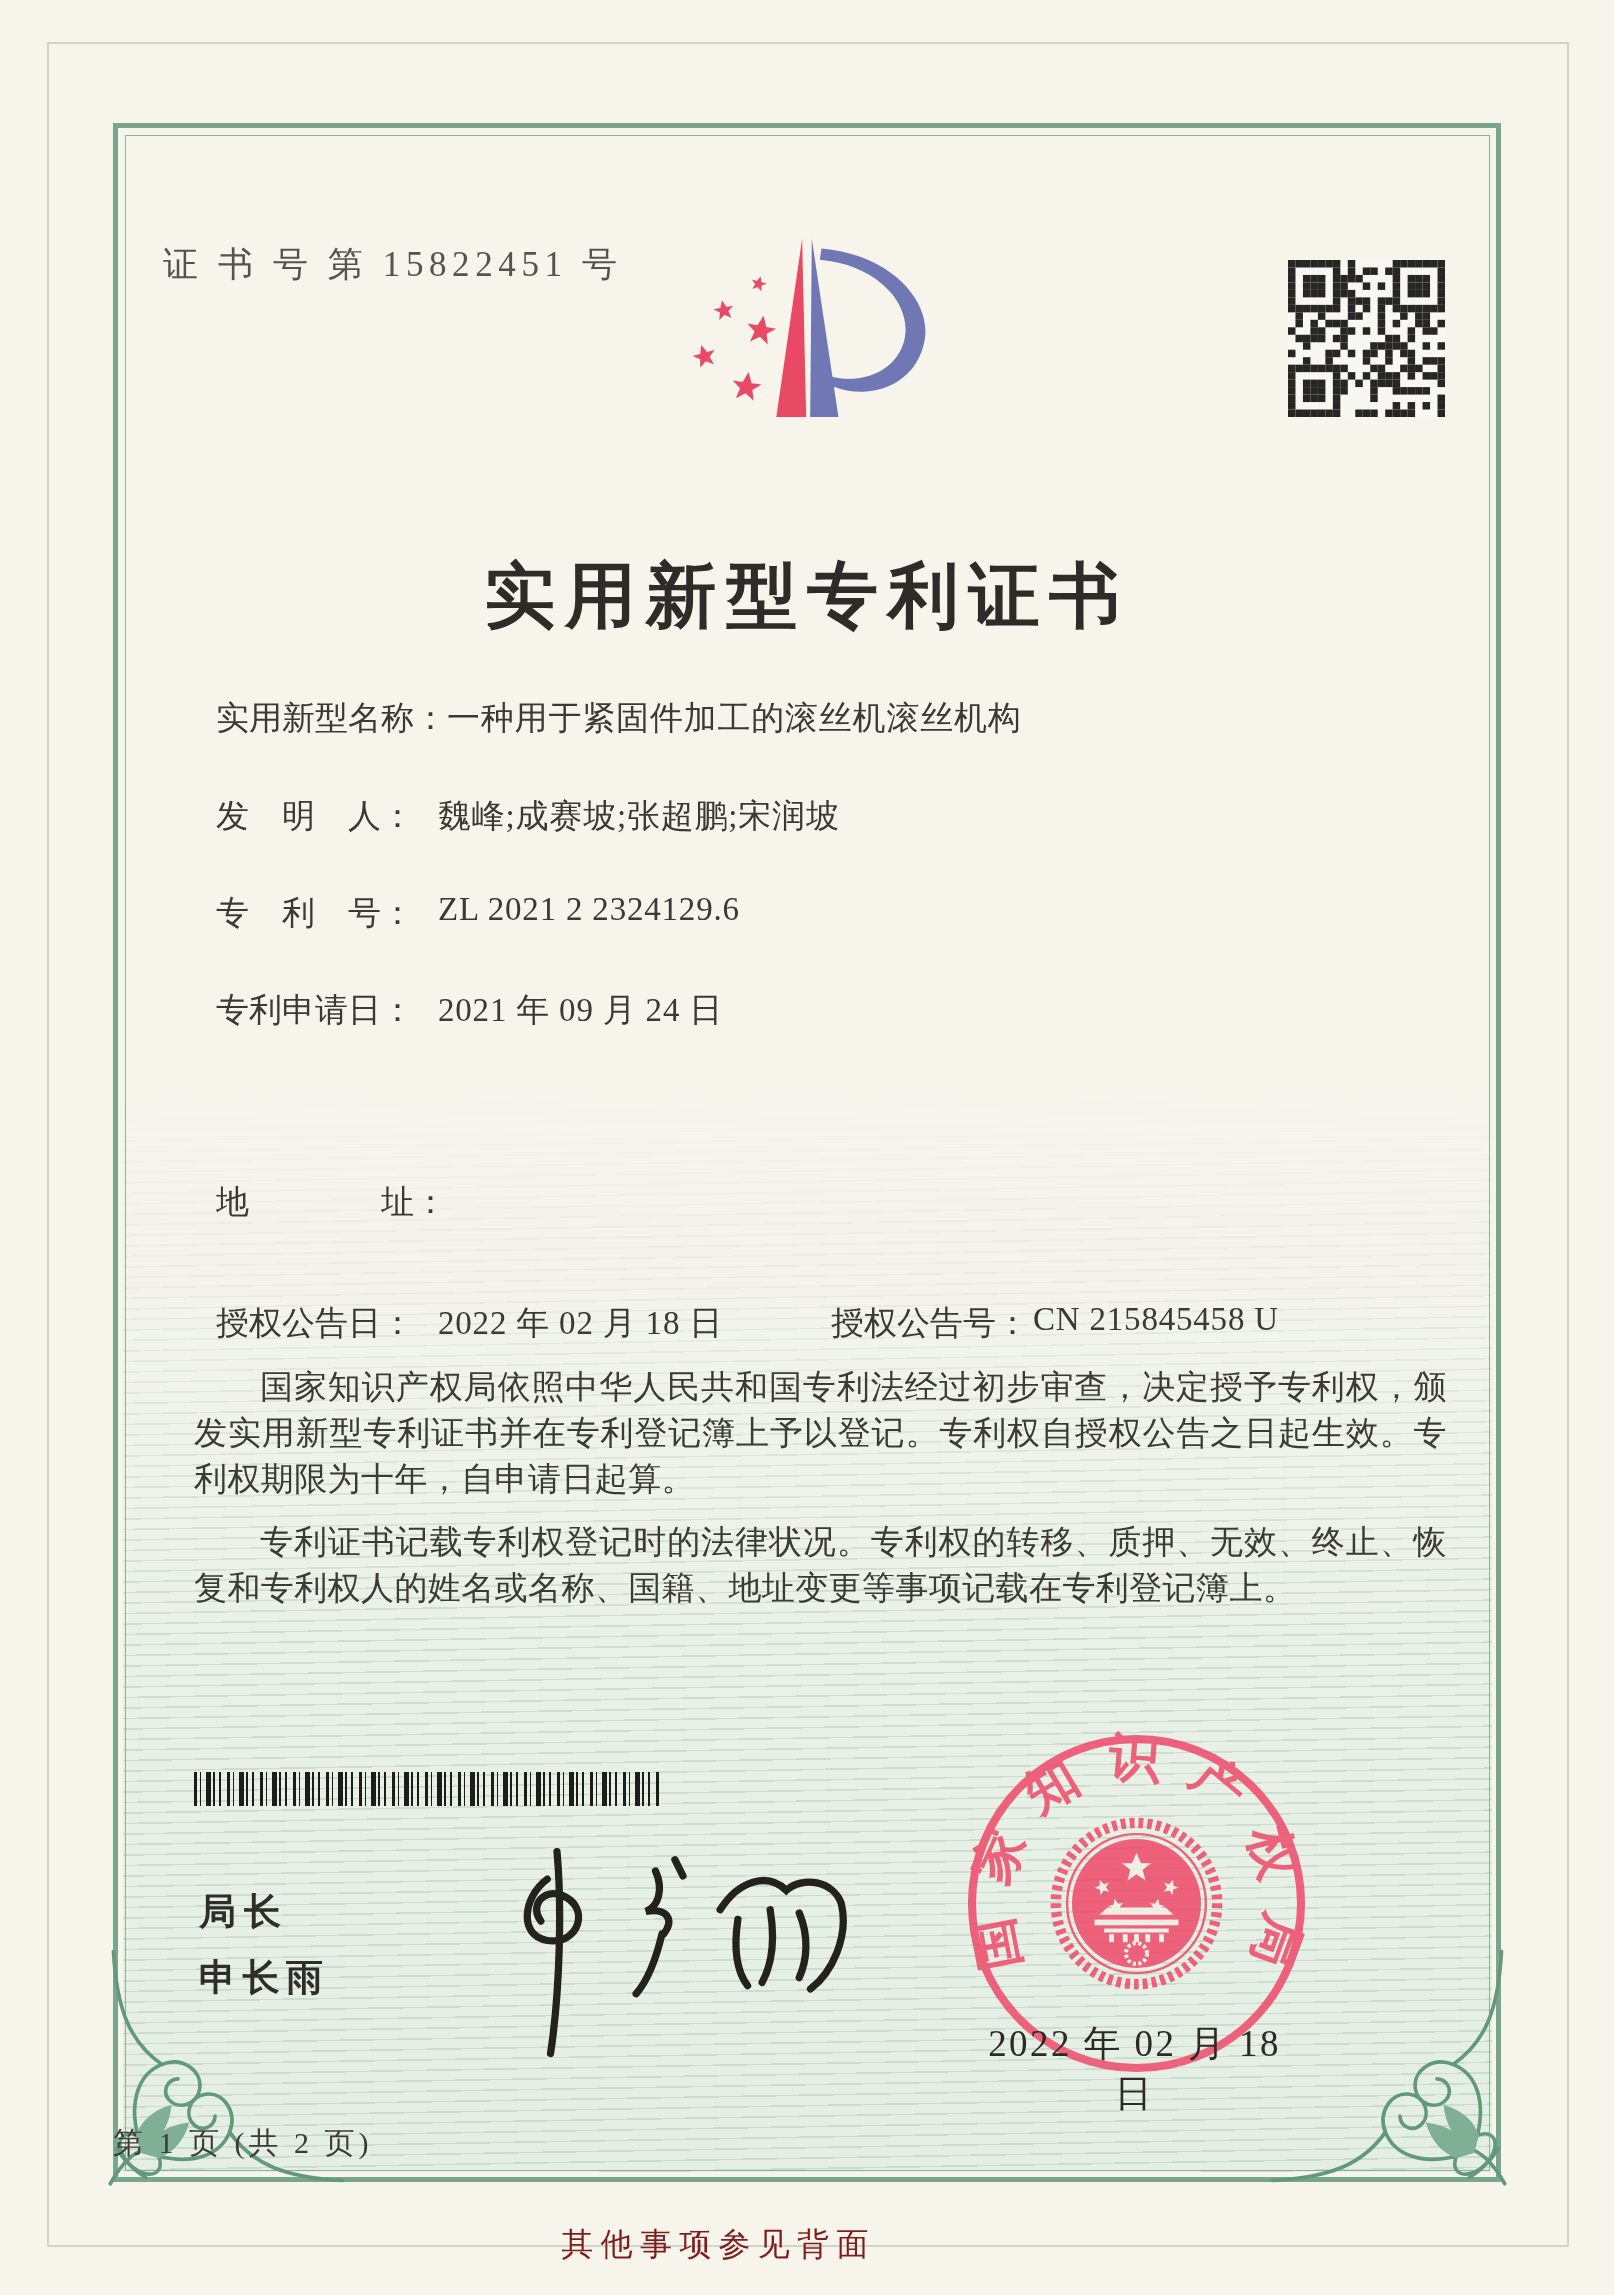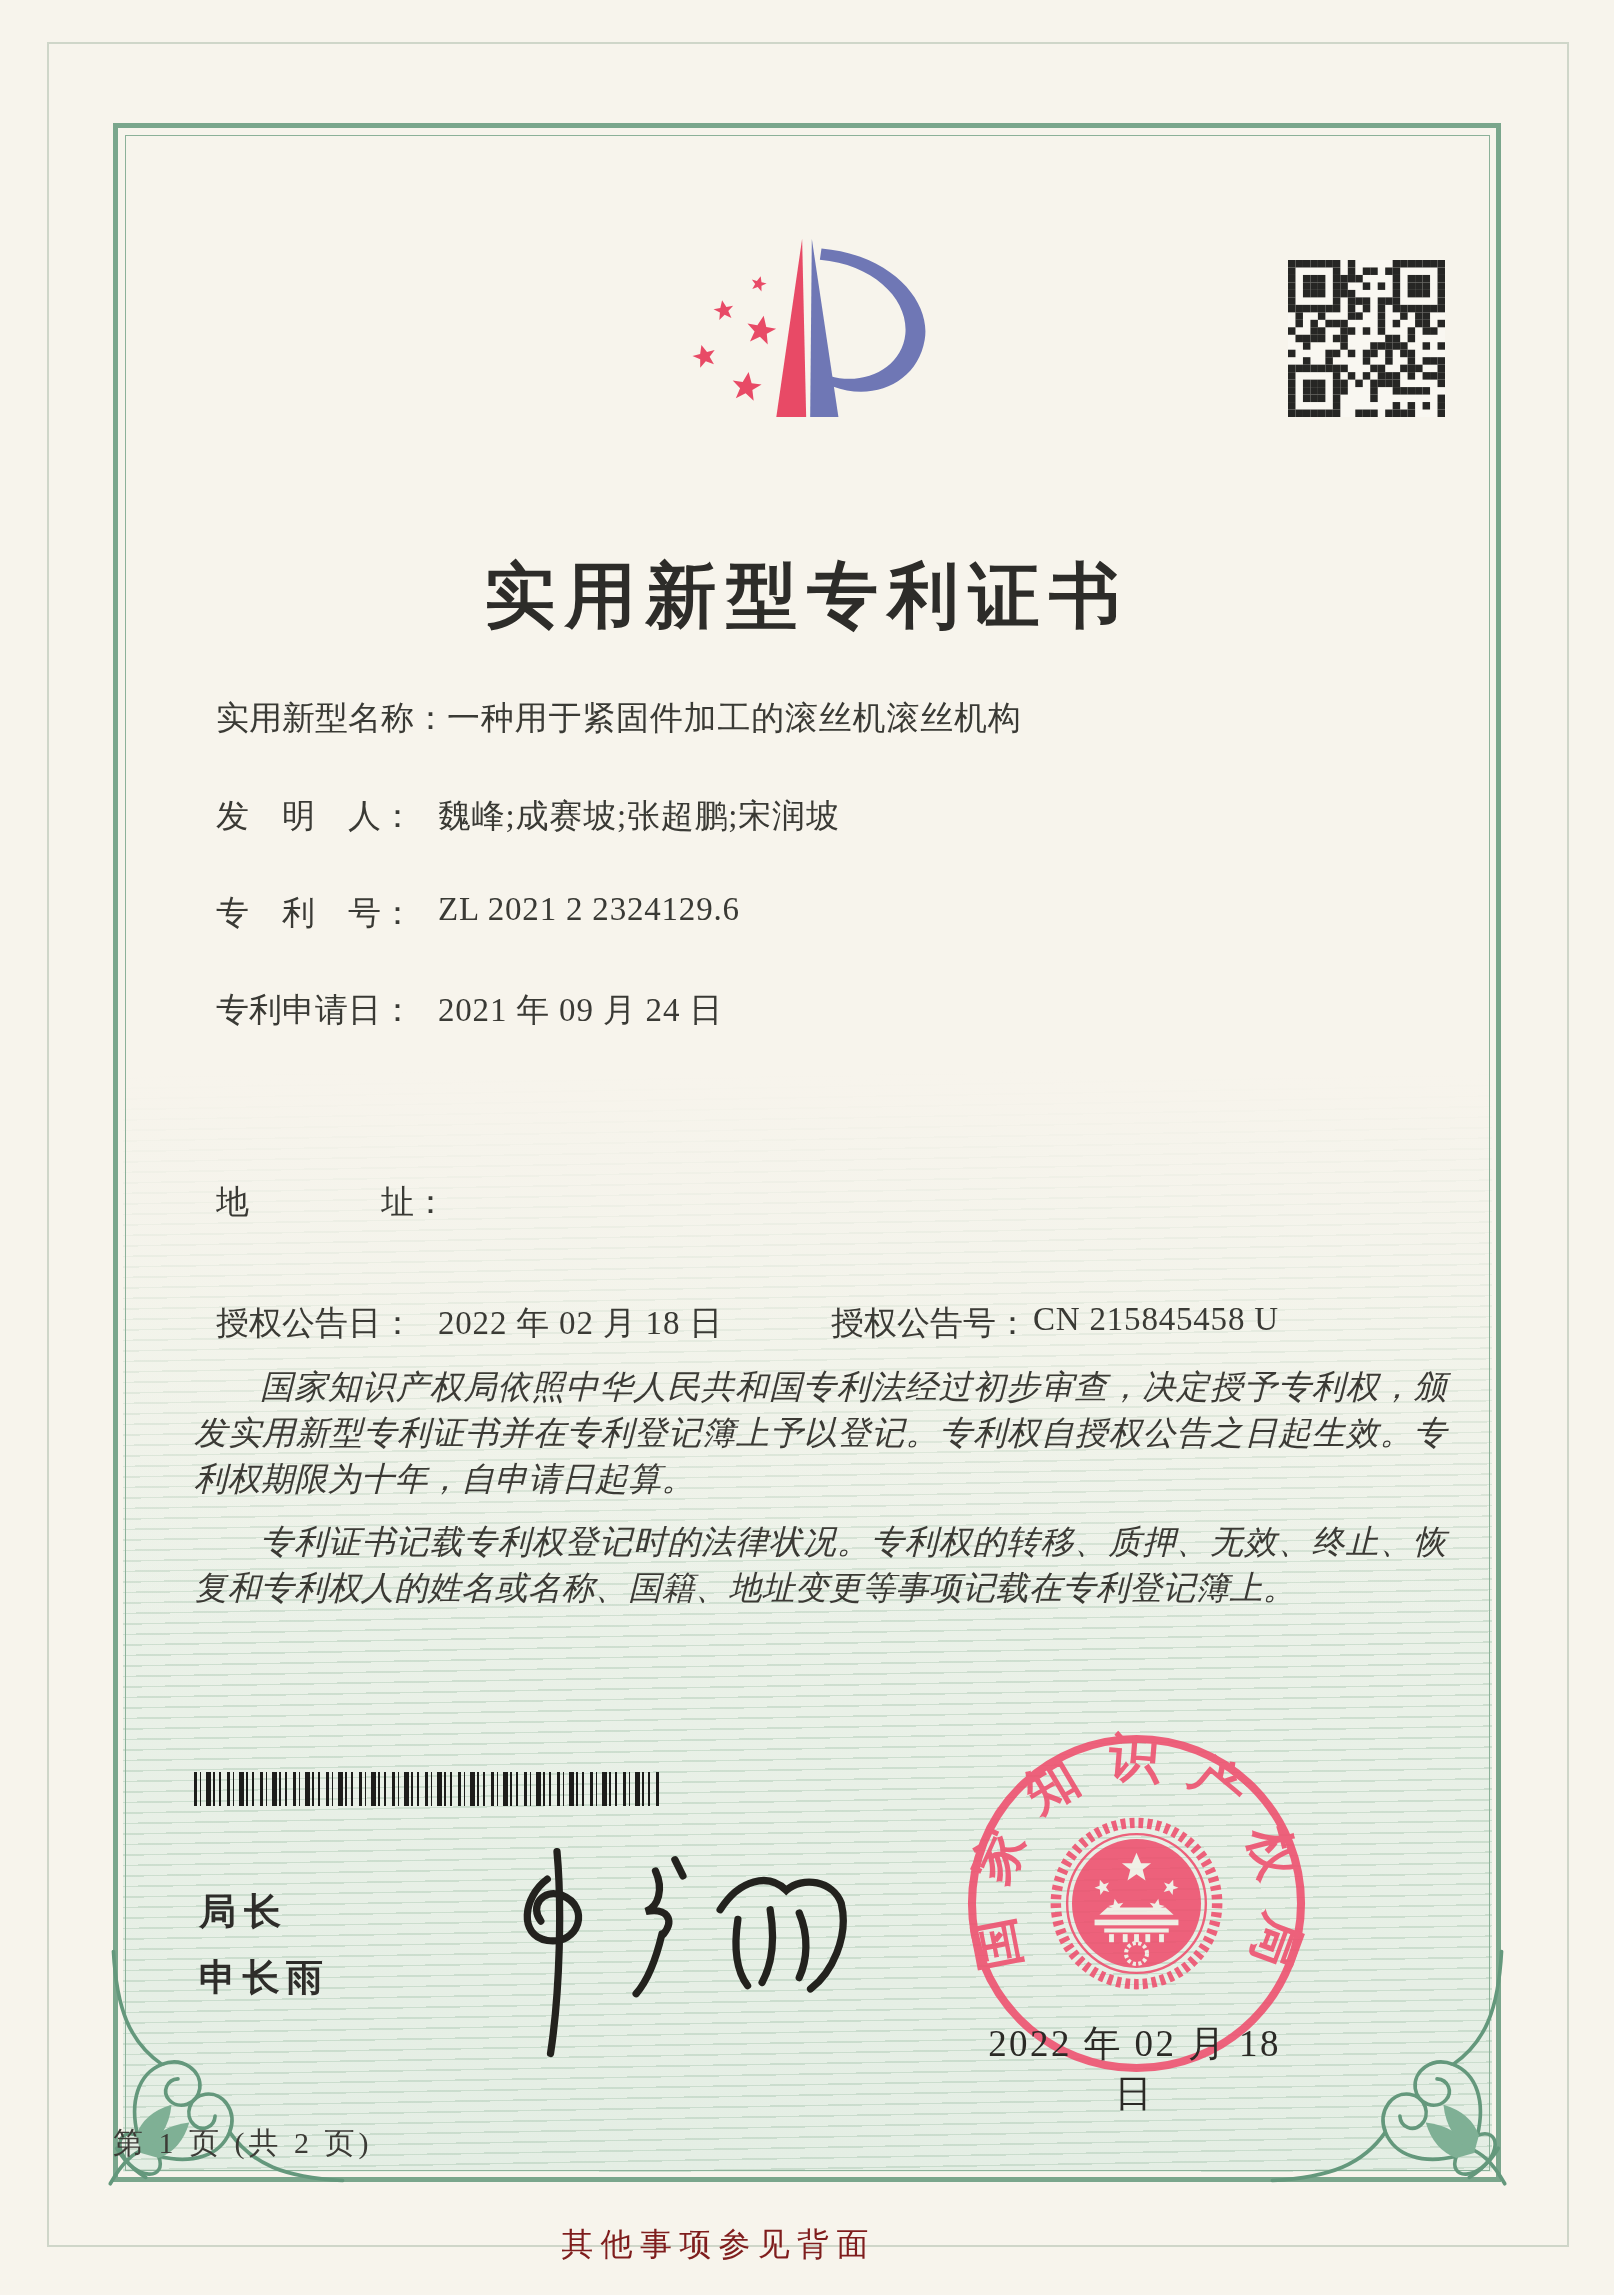--- a/index.html
+++ b/index.html
@@ -25,21 +25,21 @@
   .cert-no{position:absolute;left:163px;top:241px;font-size:35px;letter-spacing:5.6px;color:#55534e;}
   .logo{position:absolute;left:690px;top:234px;}
   .qr{position:absolute;left:1288px;top:260px;background:#f9f7f1;}
   .doc-title{position:absolute;left:0;top:549px;width:1614px;text-align:center;
         font-size:71px;font-weight:700;letter-spacing:9.7px;color:#2d2c29;}
   .row{position:absolute;left:194px;display:flex;font-size:33px;color:#3a3a35;white-space:nowrap;margin-left:22px;}
   .row .lab{min-width:222px;flex:none;}
   .row .val{letter-spacing:0.8px;}
   .addr-val{white-space:normal;width:1041px;line-height:54px;letter-spacing:0.8px;}
   .grant-val1{width:393px;flex:none;letter-spacing:0.8px;}
-  .body-text{position:absolute;left:194px;top:1364px;width:1253px;color:#3b3a35;font-style:italic;}
+  .body-text{position:absolute;left:194px;top:1364px;width:1253px;color:#3b3a35;}
   .body-text p{margin:0 0 17px 0;font-size:33px;line-height:46px;text-indent:2em;
         text-align:justify;letter-spacing:0.4px;}
   .barcode{position:absolute;left:194px;top:1772px;width:468px;height:34px;
      background-image:repeating-linear-gradient(90deg,
        #1d1d1b 0 3.2px, rgba(0,0,0,0) 3.2px 5.6px,
        #1d1d1b 5.6px 7.3px, rgba(0,0,0,0) 7.3px 12px,
        #1d1d1b 12px 17px, rgba(0,0,0,0) 17px 19.4px,
        #1d1d1b 19.4px 21px, rgba(0,0,0,0) 21px 25px,
        #1d1d1b 25px 27.4px, rgba(0,0,0,0) 27.4px 33px);}
   .commissioner-title{position:absolute;left:199px;top:1887px;font-size:37px;font-weight:600;
@@ -81,20 +81,21 @@
     <path d="M8,292 C80,288 120,272 148,232 C160,262 195,272 236,262 C225,290 262,296 288,252"></path>
     <path d="M232,148 c-26,-10 -50,8 -47,30 c3,20 26,27 38,14 c9,-10 3,-25 -11,-26"></path>
     <path d="M148,232 c-10,-26 8,-50 30,-47 c20,3 27,26 14,38 c-10,9 -25,3 -26,-11"></path>
     <path d="M296,296 C280,268 268,258 248,250"></path>
     <path d="M258,258 q-20,-34 -60,-38 q10,34 38,44 z" fill="#7fb095" stroke="none"></path>
     <path d="M258,258 q-34,-20 -38,-60 q34,10 44,38 z" fill="#7fb095" stroke="none"></path>
   </svg>
 
   <div class="content">
 
+    <div class="cert-no">证 书 号 第 15822451 号</div>
 
     <svg class="logo" width="242" height="200" viewBox="0 0 300 248">
       <defs>
         <path id="star" d="M0,-10 L2.94,-3.09 L9.51,-3.09 L4.05,1.18 L5.88,8.09 L0,4 L-5.88,8.09 L-4.05,1.18 L-9.51,-3.09 L-2.94,-3.09 Z"></path>
       </defs>
       <g fill="#e84a66">
         <use href="#star" transform="translate(85,62) scale(1.0) rotate(15)"></use>
         <use href="#star" transform="translate(42,95) scale(1.3) rotate(-10)"></use>
         <use href="#star" transform="translate(88,120) scale(1.9) rotate(10)"></use>
         <use href="#star" transform="translate(18,152) scale(1.5) rotate(-15)"></use>

